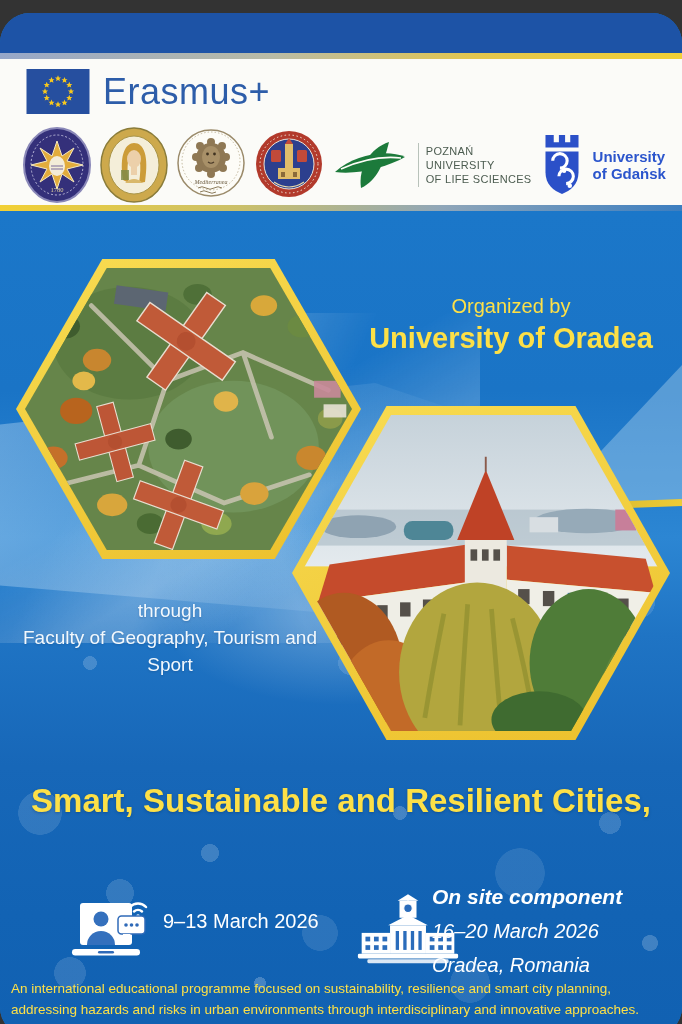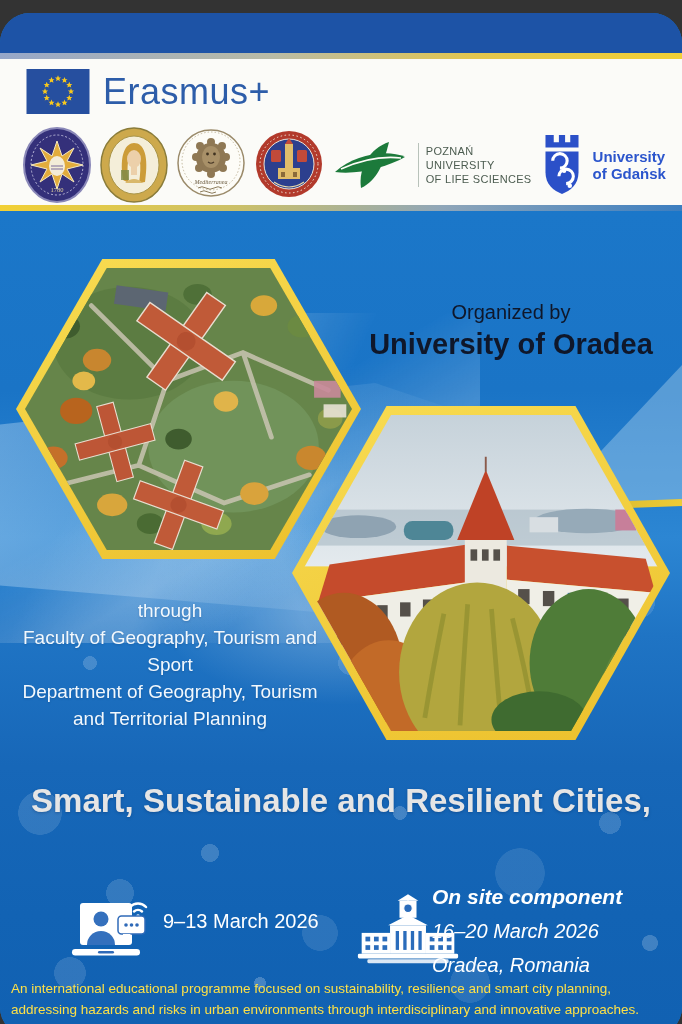--- a/index.html
+++ b/index.html
@@ -62,26 +62,26 @@
 
   
   .hex{clip-path:polygon(25% 0,75% 0,100% 50%,75% 100%,25% 100%,0 50%);}
   .hex1{top:246px;left:16px;width:345px;height:300px;background:linear-gradient(160deg,#f8dc52,#ecc02c);}
   .hex2{top:393px;left:292px;width:378px;height:334px;background:linear-gradient(160deg,#f8dc52,#ecc02c);}
   .hex-img{position:absolute;left:9px;top:9px;right:9px;bottom:9px;
     clip-path:polygon(25% 0,75% 0,100% 50%,75% 100%,25% 100%,0 50%);}
   .hex-img svg{width:100%;height:100%;display:block;}
 
   
-  .organized{top:288px;left:340px;width:342px;text-align:center;color:#0f172a;}
+  .organized{top:282px;left:340px;width:342px;text-align:center;color:#fde047;}
   .organized .pre{font-size:20px;}
   .organized .org-name{font-size:29px;margin-top:4px;font-weight:bold;}
   .through-block{top:585px;left:8px;width:324px;text-align:center;color:#f2f8fd;
     font-size:19px;line-height:1.42;text-shadow:0 1px 2px rgba(10,50,100,.25);}
-  .main-title{top:766px;left:0;width:682px;text-align:center;color:#e5e5e5;
+  .main-title{top:766px;left:0;width:682px;text-align:center;color:#fde047;
     font-size:33px;font-weight:600;line-height:1.32;text-shadow:0 1px 3px rgba(5,40,90,.35);}
 
   .virtual-icon{top:878px;left:60px;}
   .virtual-text{top:886px;left:163px;color:#fff;}
   .onsite-icon{top:880px;left:356px;}
   .onsite-text{top:872px;left:432px;color:#fff;font-style:italic;}
   .comp-label{font-size:21px;font-weight:bold;}
   .comp-line{font-size:20px;margin-top:11px;}
   .footer-text{top:966px;left:11px;width:660px;text-align:left;color:#fde047;
     font-size:13.5px;line-height:1.55;}
@@ -317,21 +317,20 @@
   </div>
 
   <div class="abs organized">
     <div class="pre">Organized by</div>
     <div class="org-name">University of Oradea</div>
   </div>
 
   <div class="abs through-block">
     <div>through</div>
     <div>Faculty of Geography, Tourism and Sport</div>
-    <div>Department of Geography, Tourism and Territorial Planning</div>
   </div>
 
   <div class="abs main-title">
     <div>Smart, Sustainable and Resilient Cities,</div>
   </div>
 
   <div class="abs virtual-icon">
     <svg width="100" height="78" viewBox="0 0 100 78">
       <path d="M70 16 a11 11 0 0 1 16 0" stroke="#fff" stroke-width="2.5" fill="none" stroke-linecap="round"></path>
       <path d="M74 20.5 a6 6 0 0 1 8 0" stroke="#fff" stroke-width="2.5" fill="none" stroke-linecap="round"></path>

